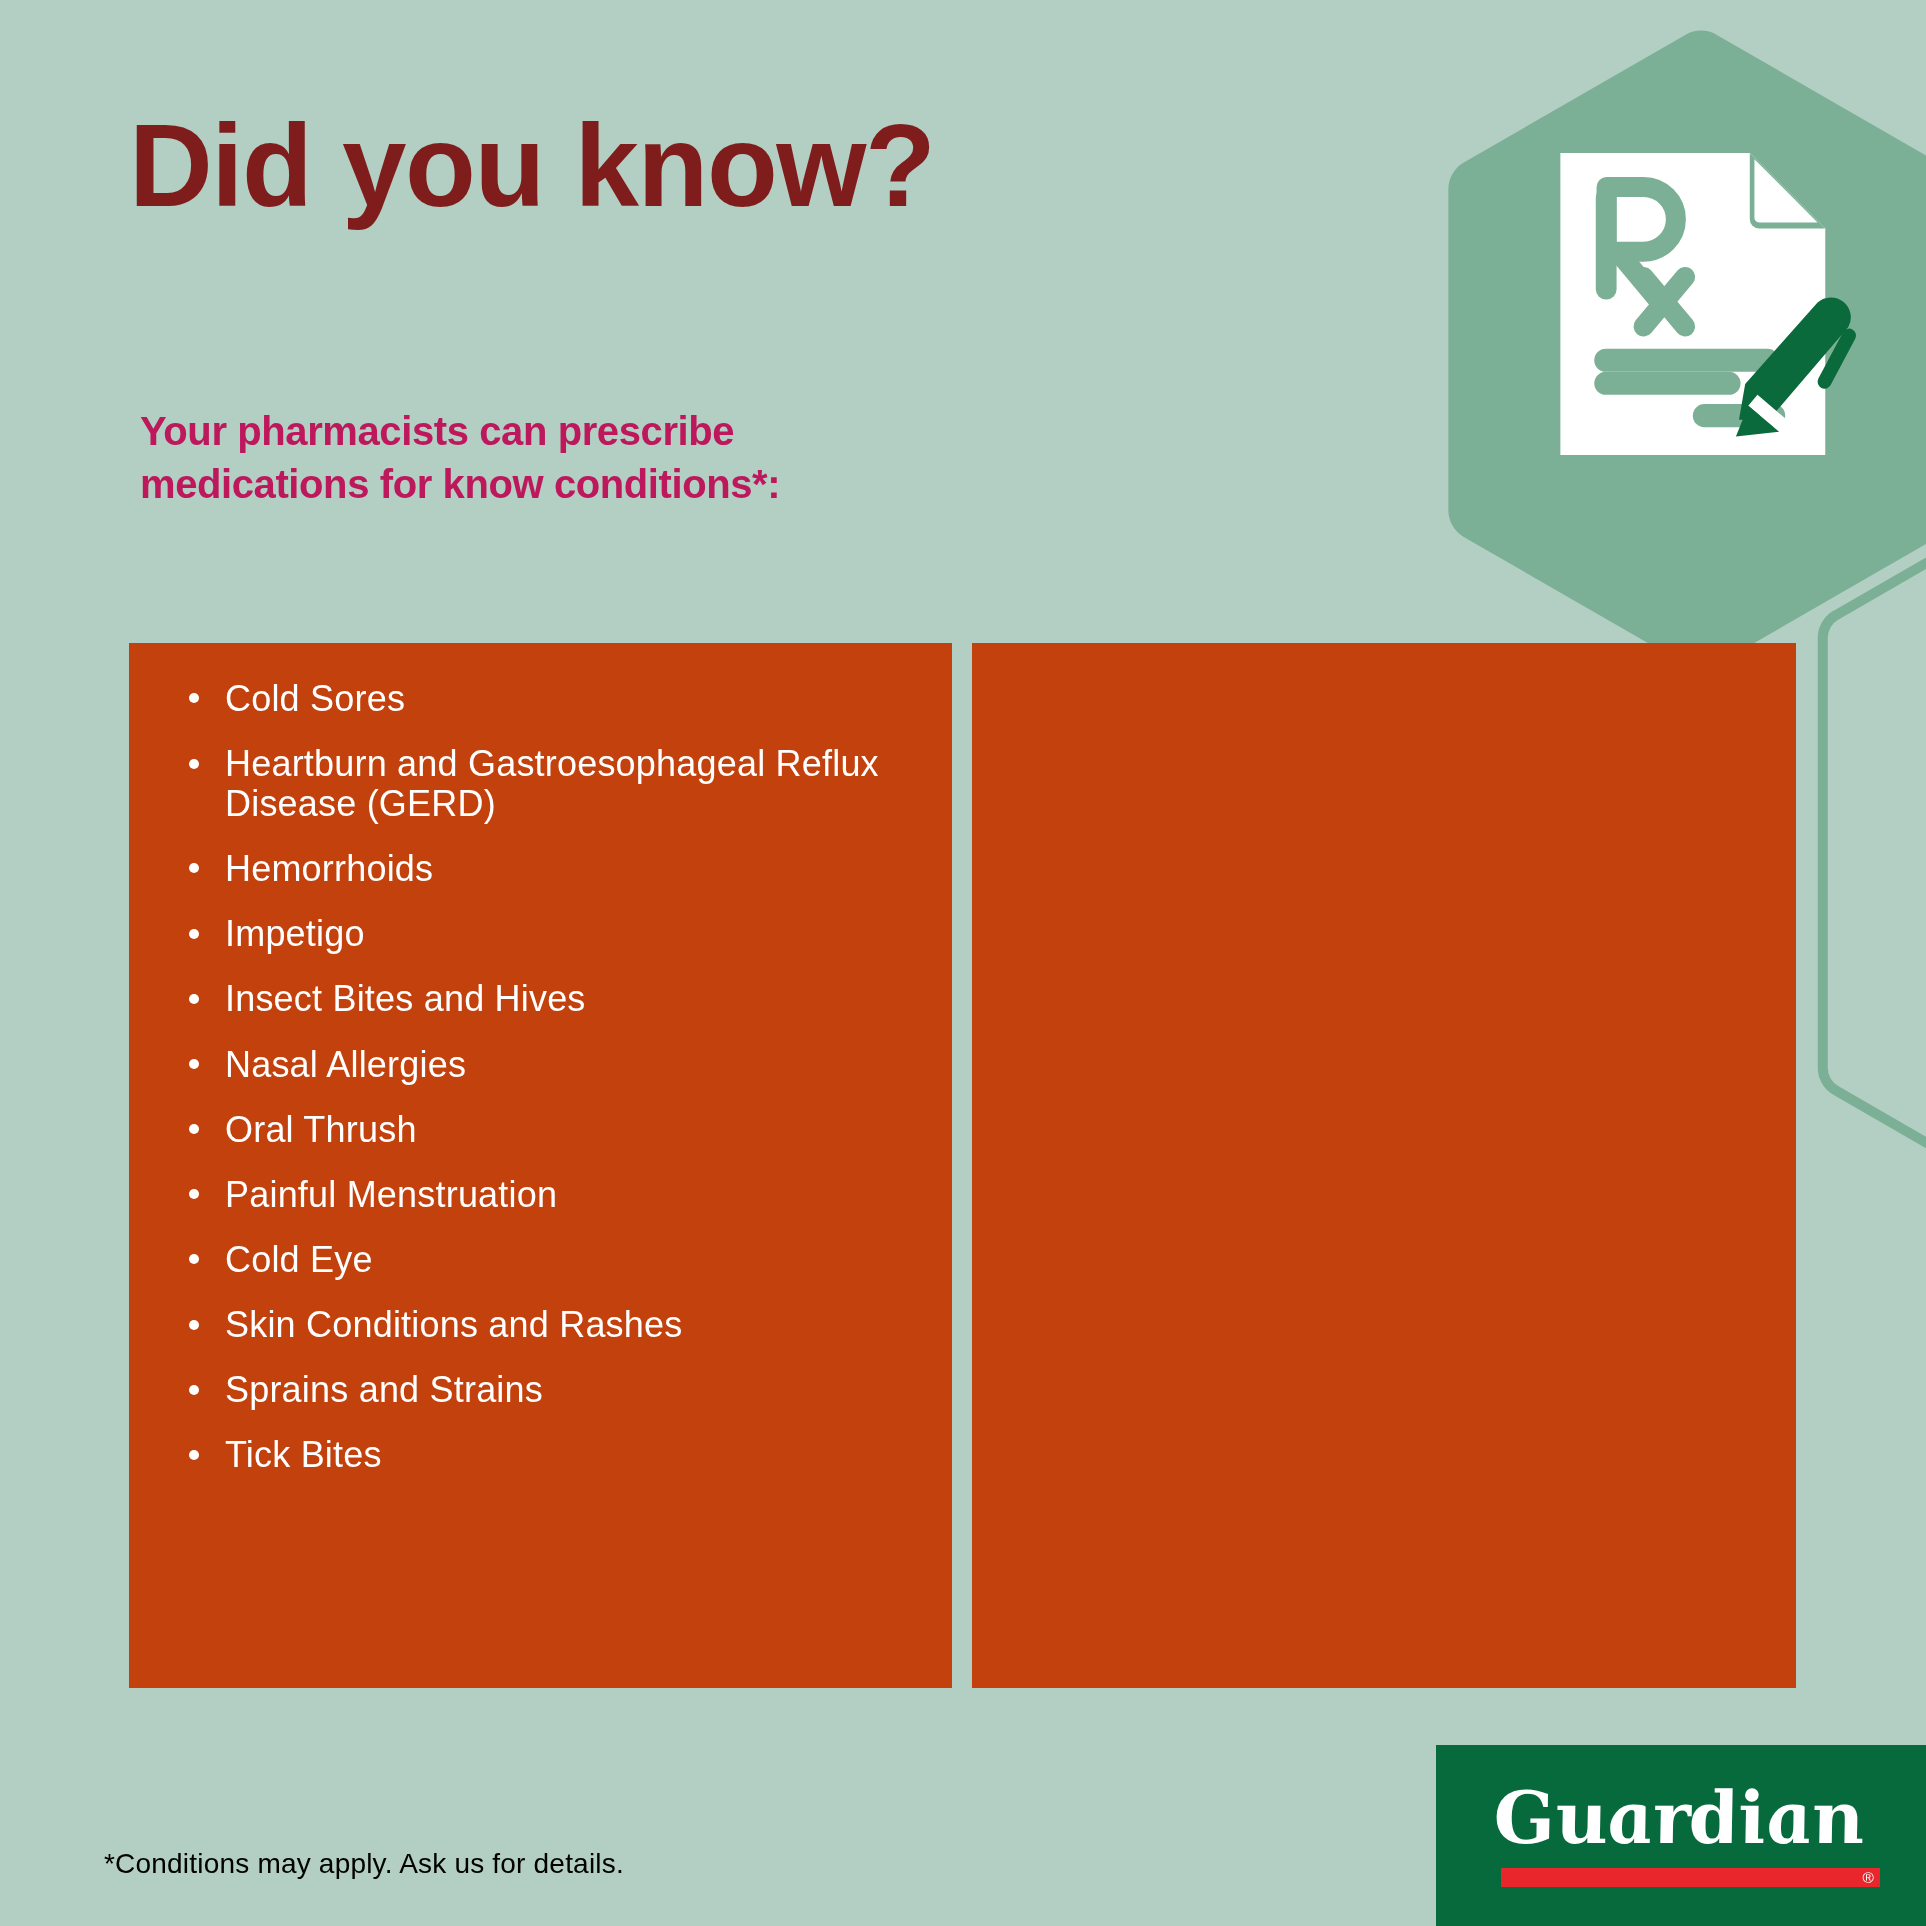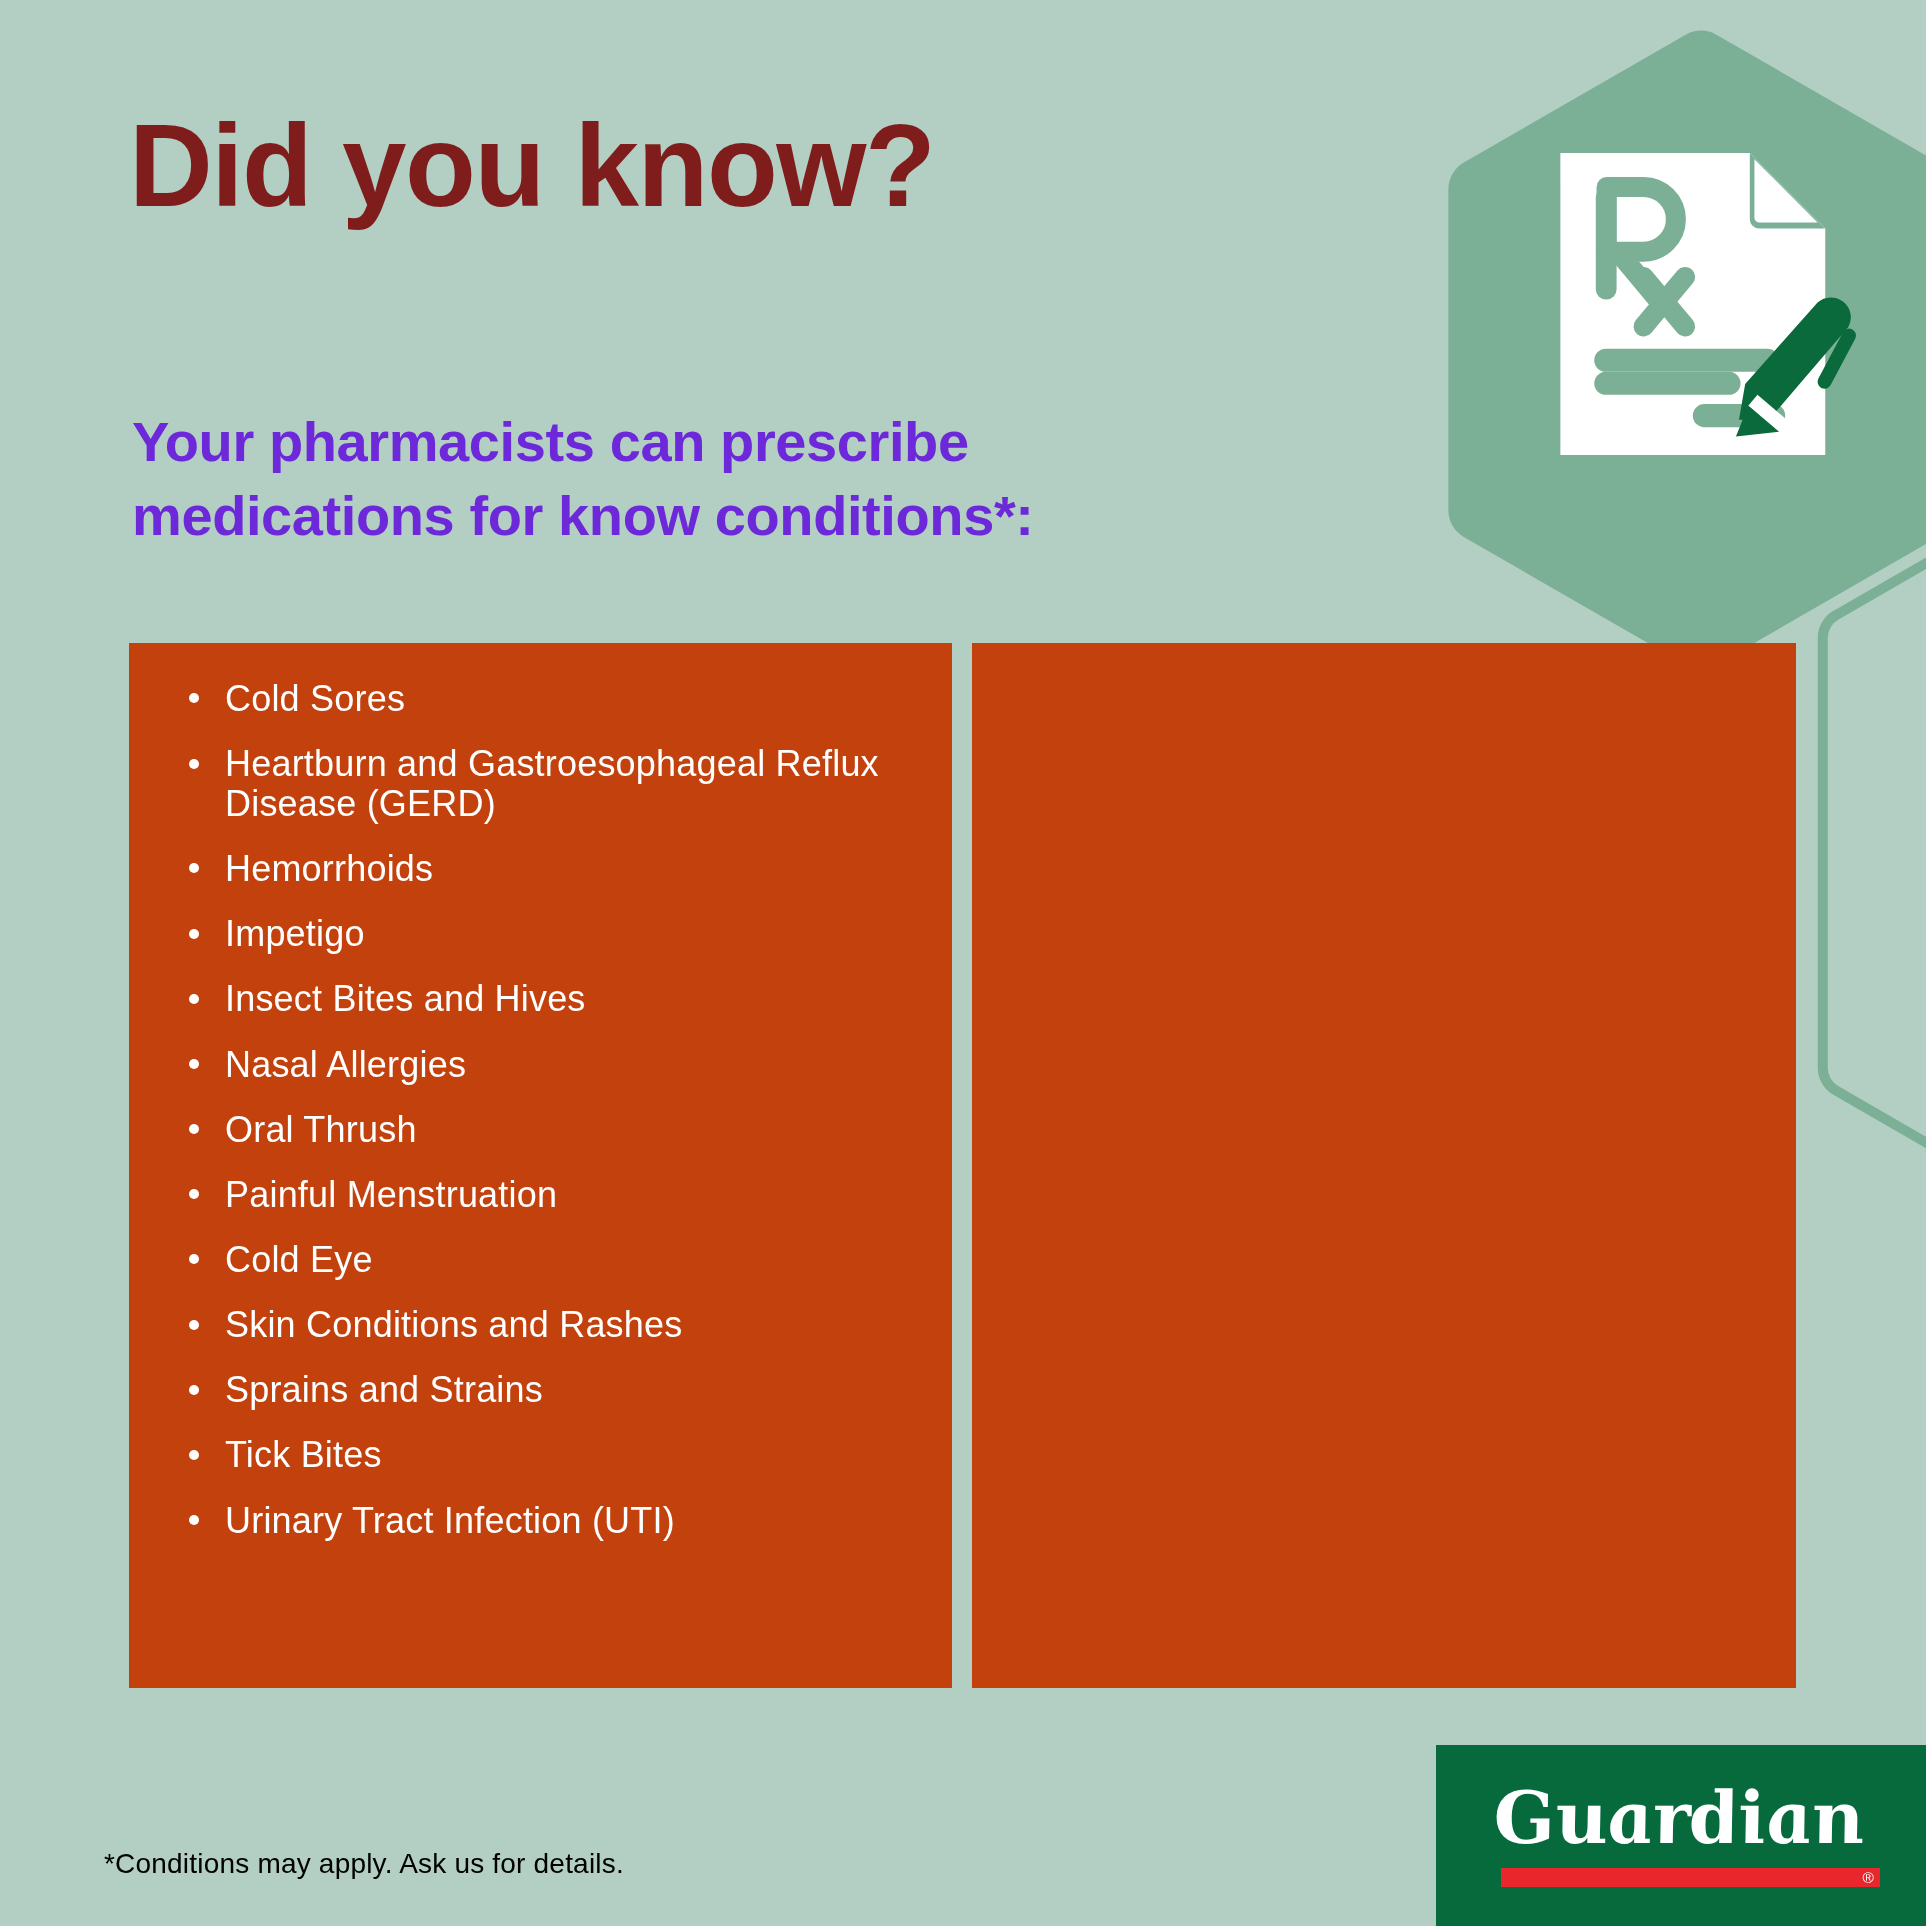--- a/index.html
+++ b/index.html
@@ -50,27 +50,27 @@
     font-size: 116px;
     line-height: 1.0;
     font-weight: 700;
     color: #7f1d1d;
     letter-spacing: -1.5px;
     white-space: nowrap;
   }
 
   .subhead {
     position: absolute;
-    left: 132px;
+    left: 140px;
     top: 405px;
     width: 1156px;
-    font-size: 56px;
+    font-size: 40px;
     line-height: 1.32;
     font-weight: 700;
-    color: #6d28d9;
+    color: #be185d;
     letter-spacing: -0.4px;
   }
   .subhead .line { display: block; }
 
   
   .panel {
     position: absolute;
     background: #c2410c;
     top: 643px;
     height: 1045px;
@@ -288,24 +288,20 @@
         <span>Skin Conditions and Rashes</span>
       </li>
       <li>
         <span class="bullet"></span>
         <span>Sprains and Strains</span>
       </li>
       <li>
         <span class="bullet"></span>
         <span>Tick Bites</span>
       </li>
-      <li>
-        <span class="bullet"></span>
-        <span>Urinary Tract Infection (UTI)</span>
-      </li>
     </ul>
   </div>
 
   <div class="panel panel-right"></div>
 
   <div class="footnote">*Conditions may apply. Ask us for details.</div>
 
   <div class="logo-box">
     <div class="logo-inner">
       <span class="logo-word">Guardian</span>

